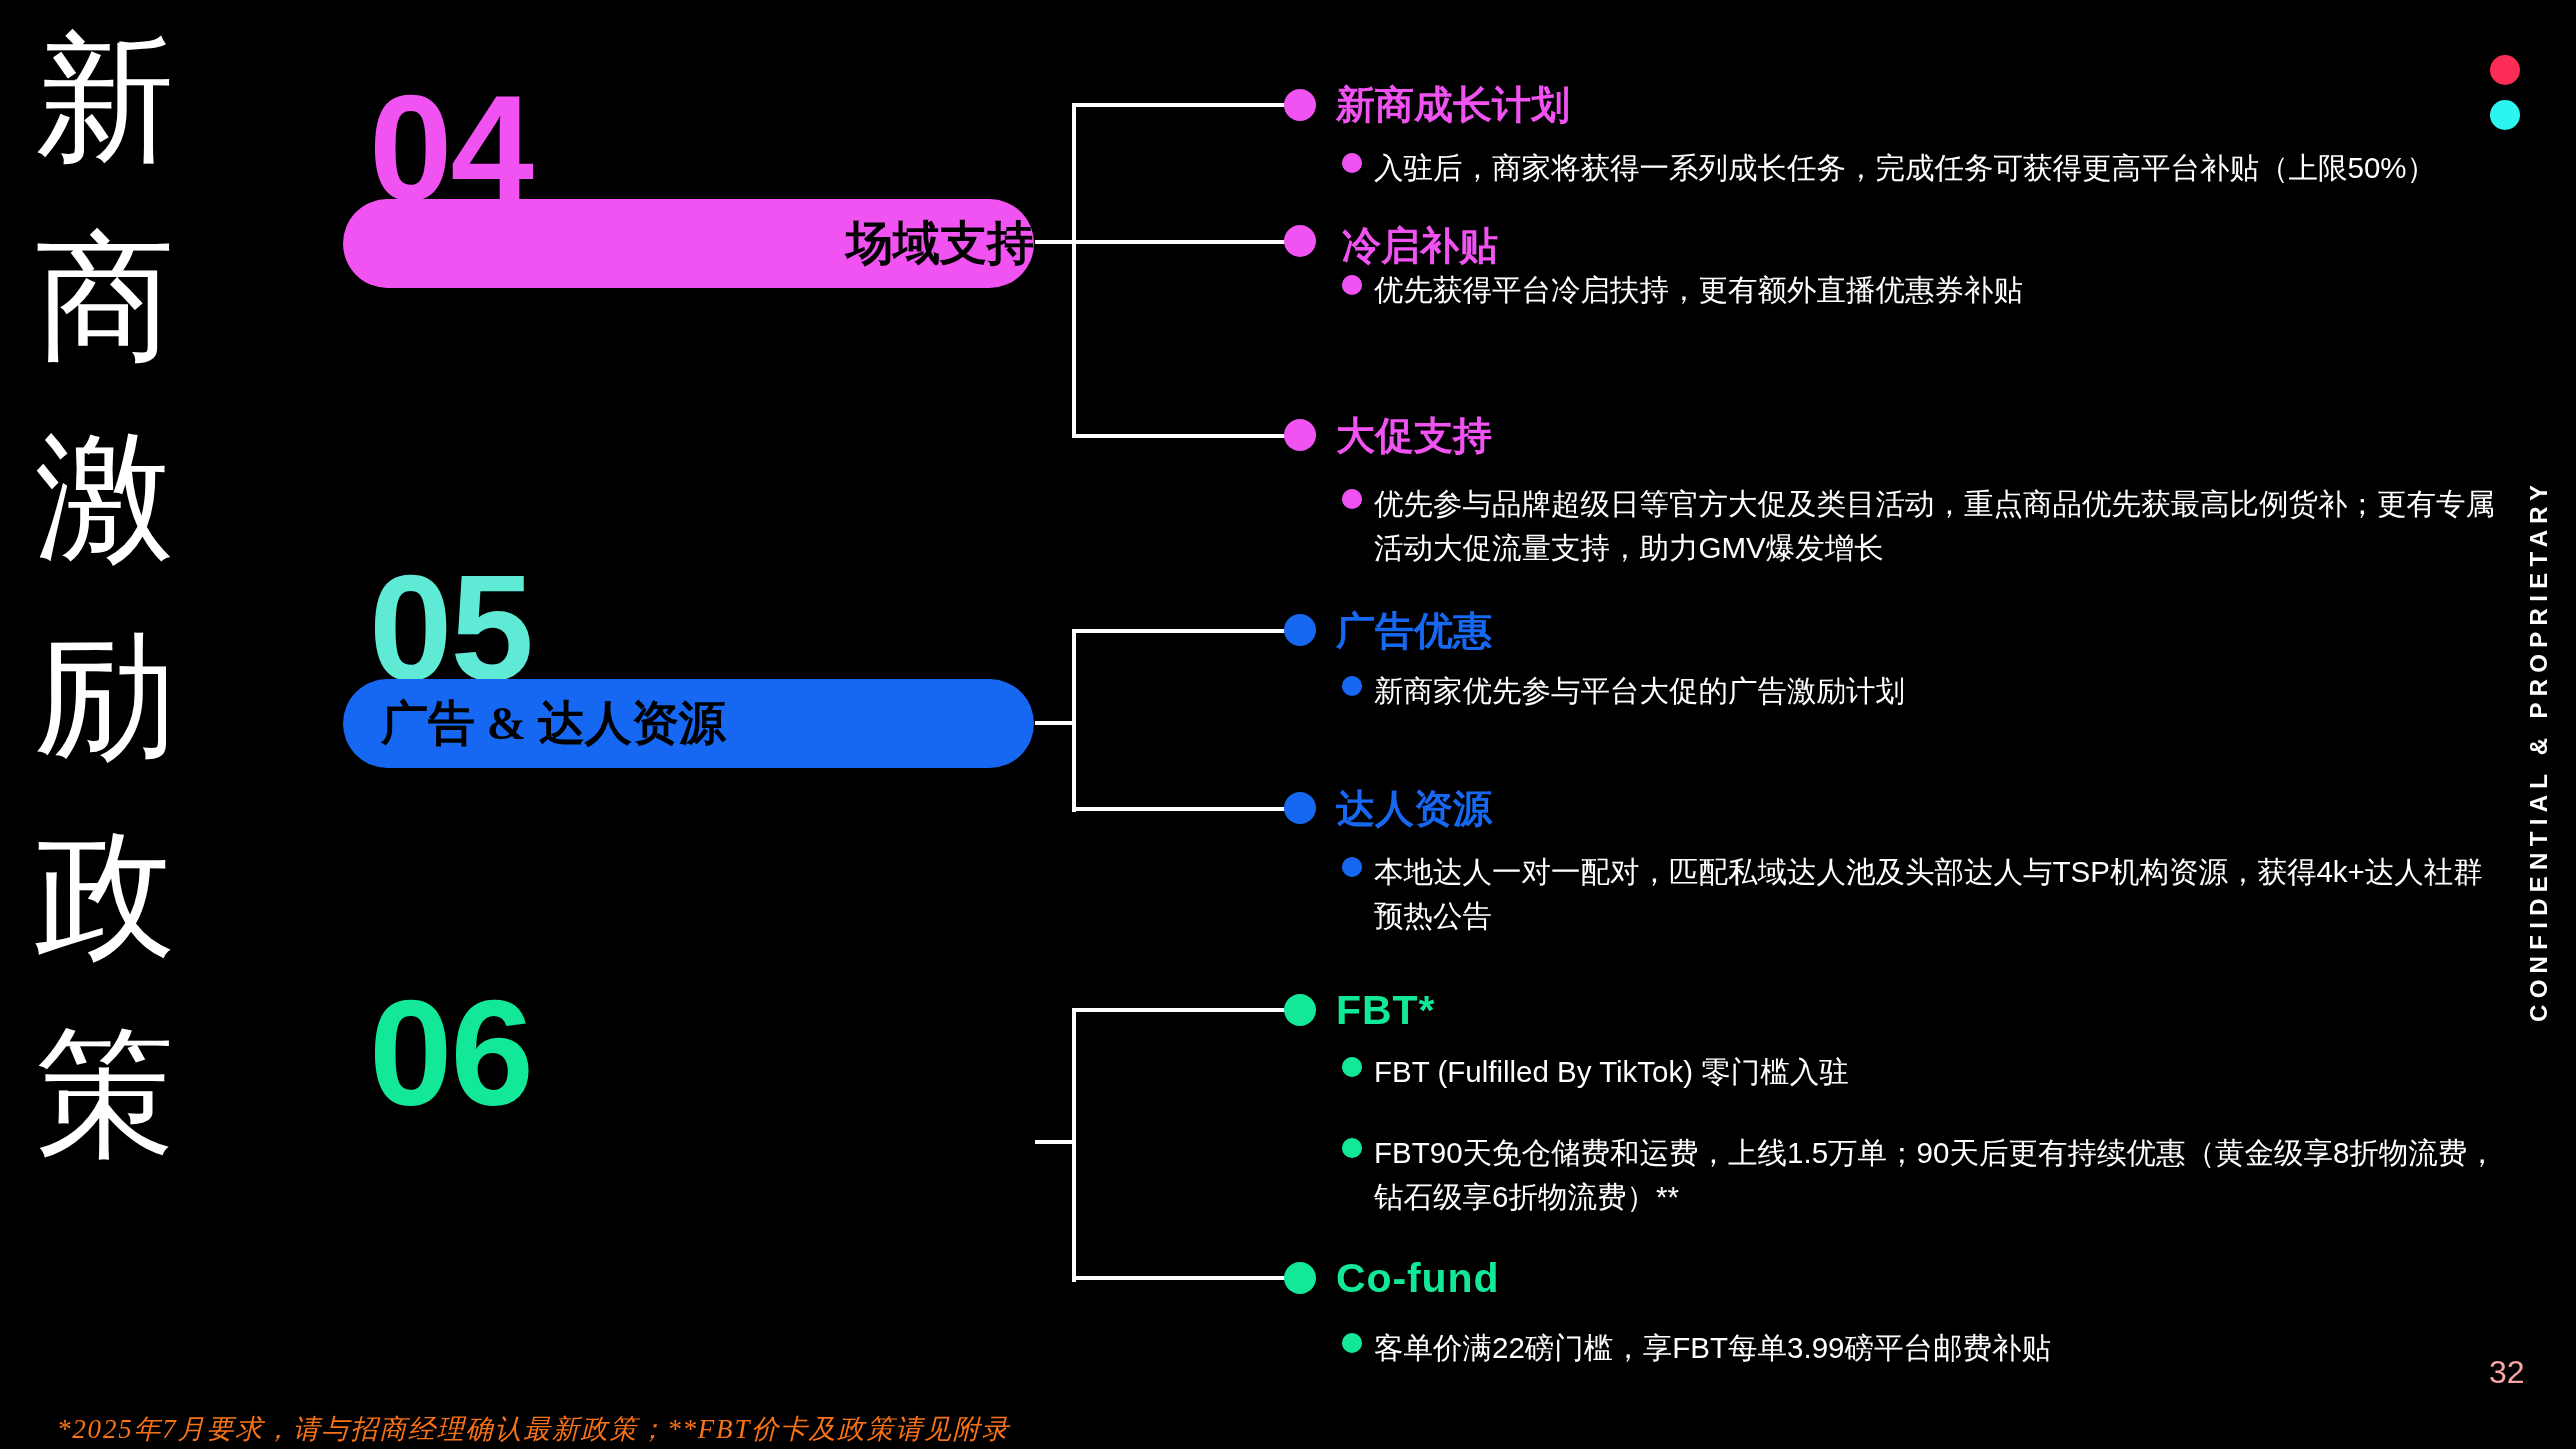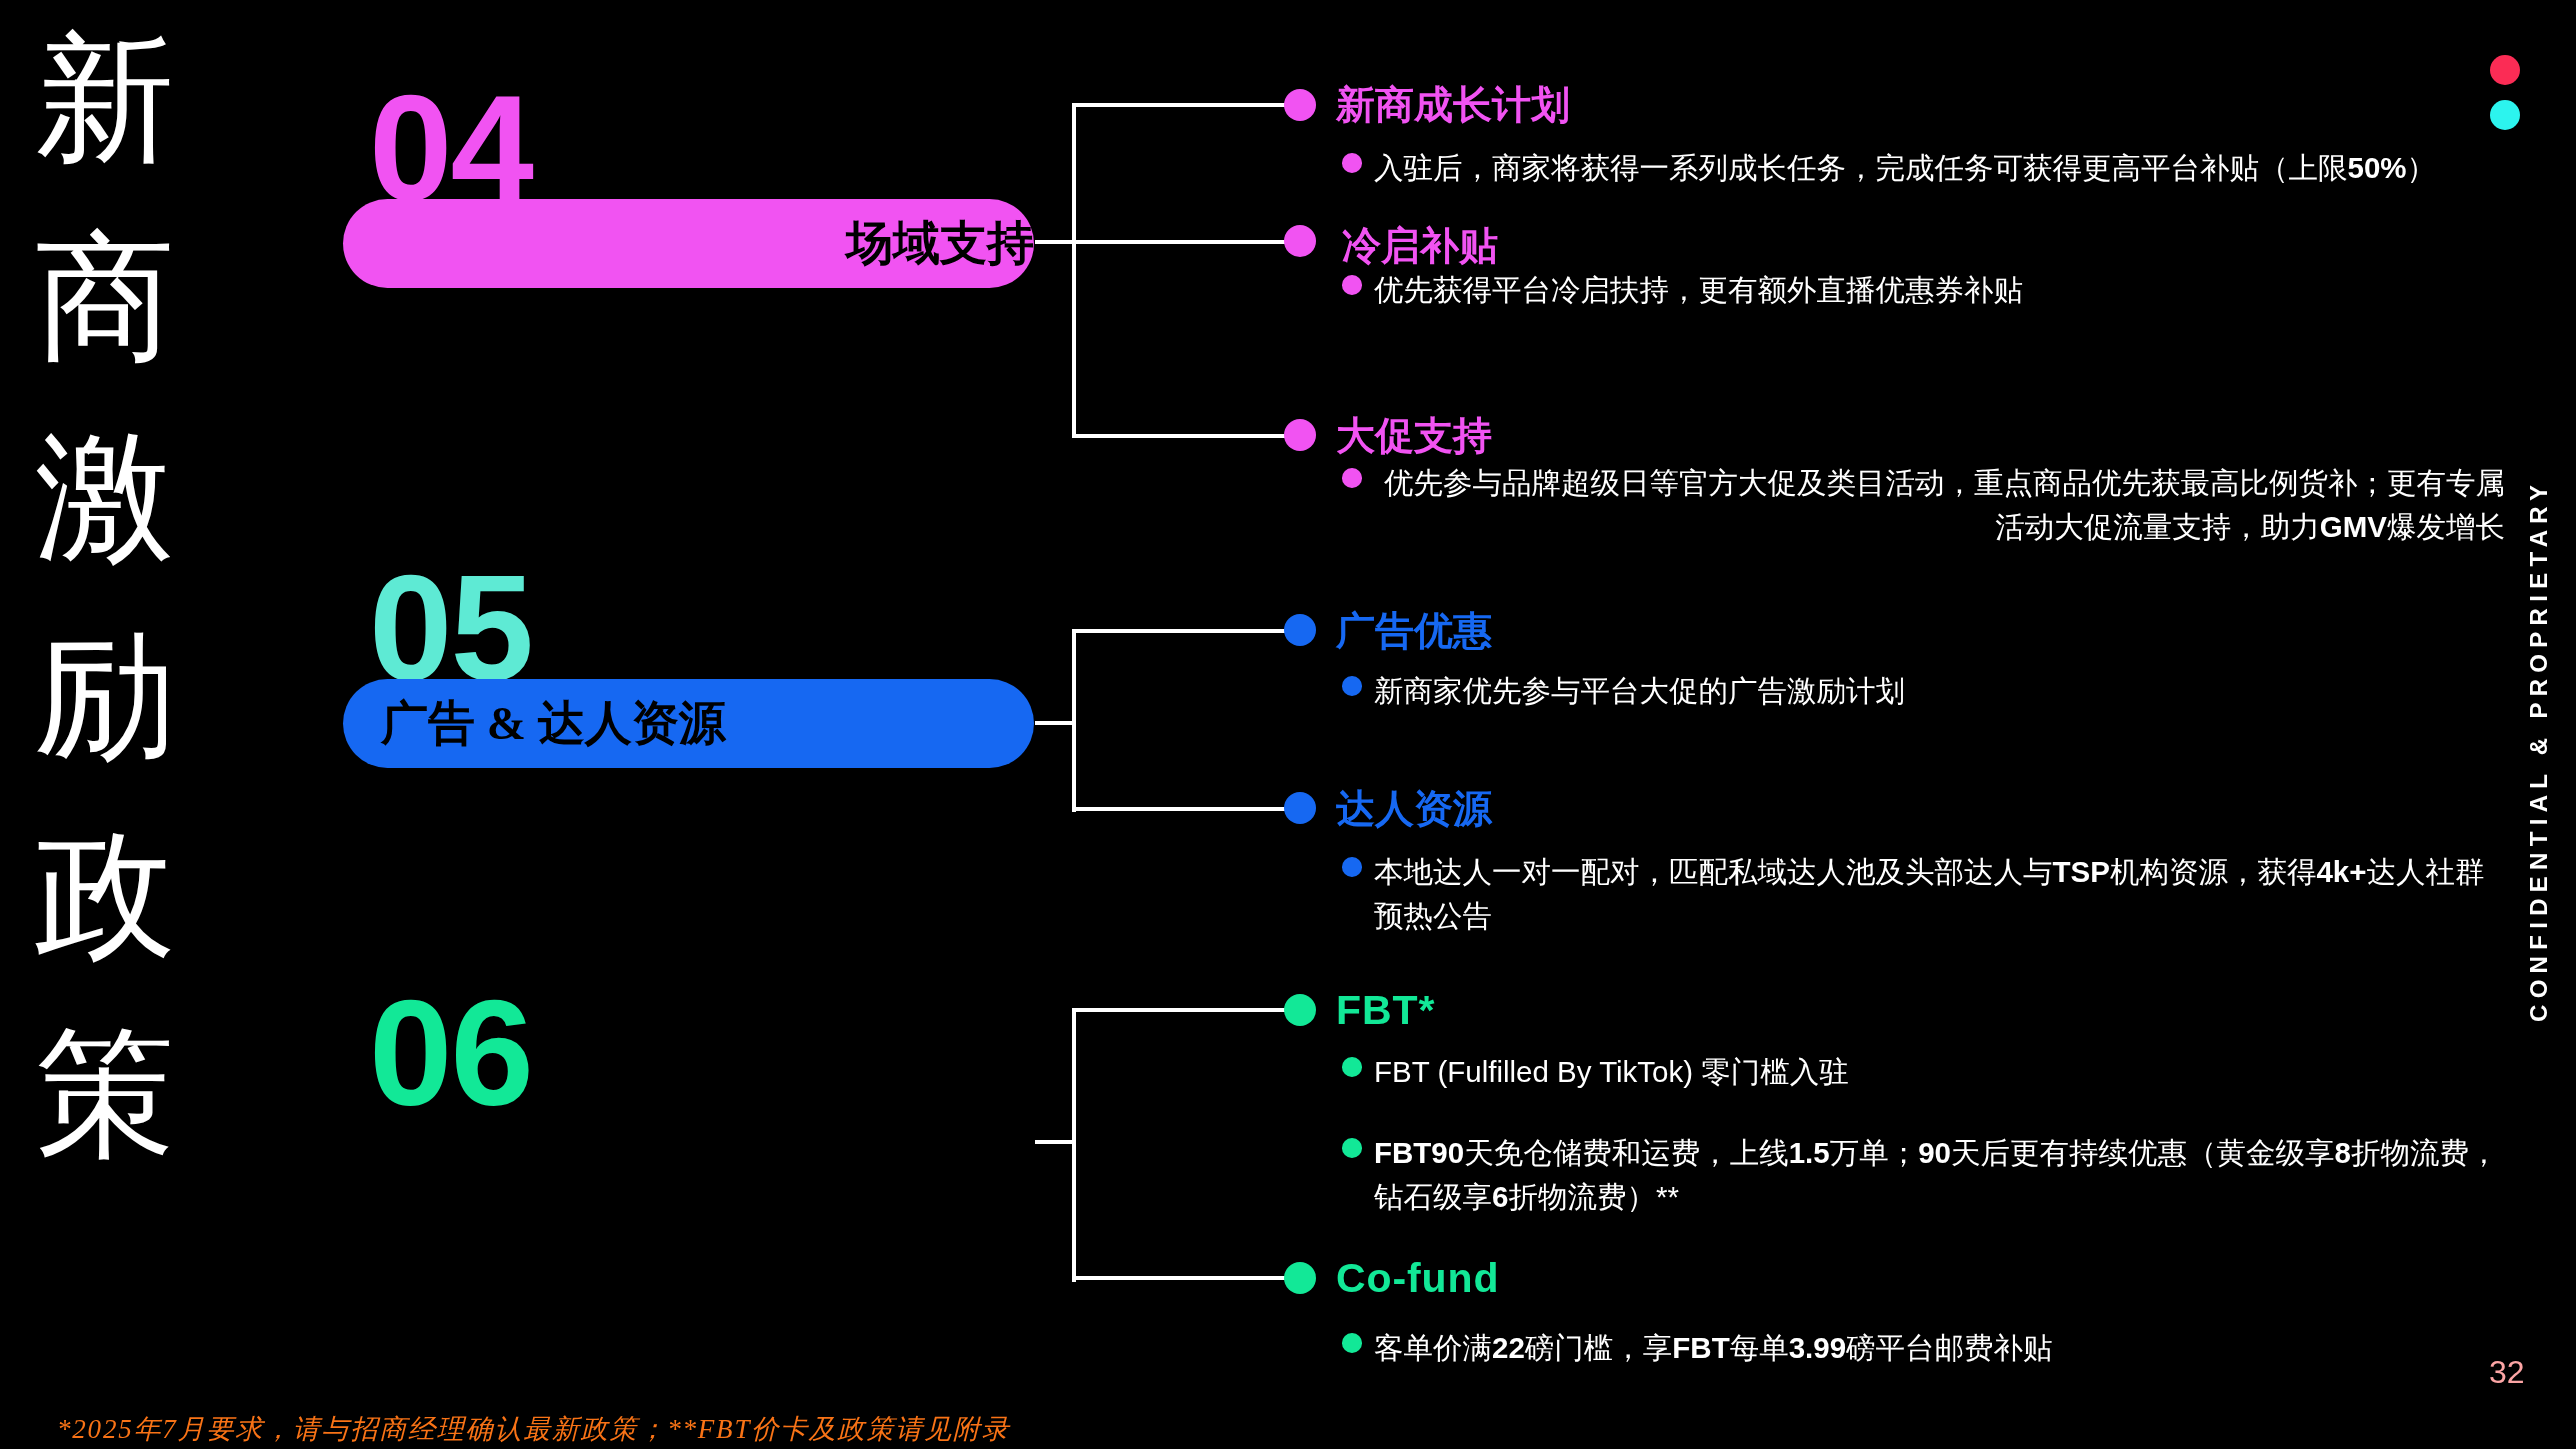--- a/index.html
+++ b/index.html
@@ -19,21 +19,21 @@
   .line{position:absolute;background:#fff;}
   .node{position:absolute;width:32px;height:32px;border-radius:50%;}
   
   .thead{position:absolute;left:1336px;transform:translateY(-50%);
          font-family:"Liberation Serif","DejaVu Serif",serif;font-size:39px;font-weight:700;white-space:nowrap;}
   .thead.latin{font-family:"Liberation Sans","DejaVu Sans",sans-serif;font-size:41px;font-weight:800;letter-spacing:0.9px;}
   
   .brow{position:absolute;left:1342px;width:1163px;}
   .bdot{position:absolute;left:0;top:7.2px;width:19.7px;height:19.7px;border-radius:50%;}
   .btext{margin-left:32px;color:#fff;font-size:29.5px;line-height:1.5;font-weight:400;}
-  .btext b{font-weight:700;}
+  .btext b{font-weight:400;}
   
   .conf{position:absolute;right:23px;top:467px;height:555px;writing-mode:vertical-rl;
         transform:rotate(180deg);color:#fff;font-size:24px;font-weight:800;letter-spacing:6.3px;white-space:nowrap;}
   
   .footnote{position:absolute;left:57px;top:1411px;color:#f97316;font-size:27px;font-style:italic;
             letter-spacing:1.8px;font-family:"Liberation Serif","DejaVu Serif",serif;}
   .pagenum{position:absolute;left:2489px;top:1354px;color:#fca5a5;font-size:32px;}
   .bdot-brand{position:absolute;left:2490px;width:30px;height:30px;border-radius:50%;}
 </style>
 </head>
@@ -72,21 +72,21 @@
     <div class="btext"><span>入驻后，商家将获得一系列成长任务，完成任务可获得更高平台补贴（上限</span><b>50%</b><span>）</span></div>
   </div>
 
   <div class="thead" style="top: 246px; color: rgb(241, 83, 242); margin-left: 6px;">冷启补贴</div>
   <div class="brow" style="top:268px;">
     <span class="bdot" style="background: rgb(241, 83, 242);"></span>
     <div class="btext"><span>优先获得平台冷启扶持，更有额外直播优惠券补贴</span></div>
   </div>
 
   <div class="thead" style="top: 436px; color: rgb(241, 83, 242);">大促支持</div>
-  <div class="brow" style="top:461px;text-align:right;">
+  <div class="brow" style="top:482px;">
     <span class="bdot" style="background: rgb(241, 83, 242);"></span>
     <div class="btext"><span>优先参与品牌超级日等官方大促及类目活动，重点商品优先获最高比例货补；更有专属活动大促流量支持，助力</span><b>GMV</b><span>爆发增长</span></div>
   </div>
 
   <div class="num" style="top: 553px; color: #5eead4;">05</div>
   <div class="pill" style="top: 679px; background: rgb(22, 104, 242);">
     <span class="pill-label">广告 &amp; 达人资源</span>
   </div>
   <div class="line" style="left:1035px;top:721px;width:38px;height:3.6px;"></div>
   <div class="line" style="left:1072px;top:629px;width:3.6px;height:183px;"></div>

